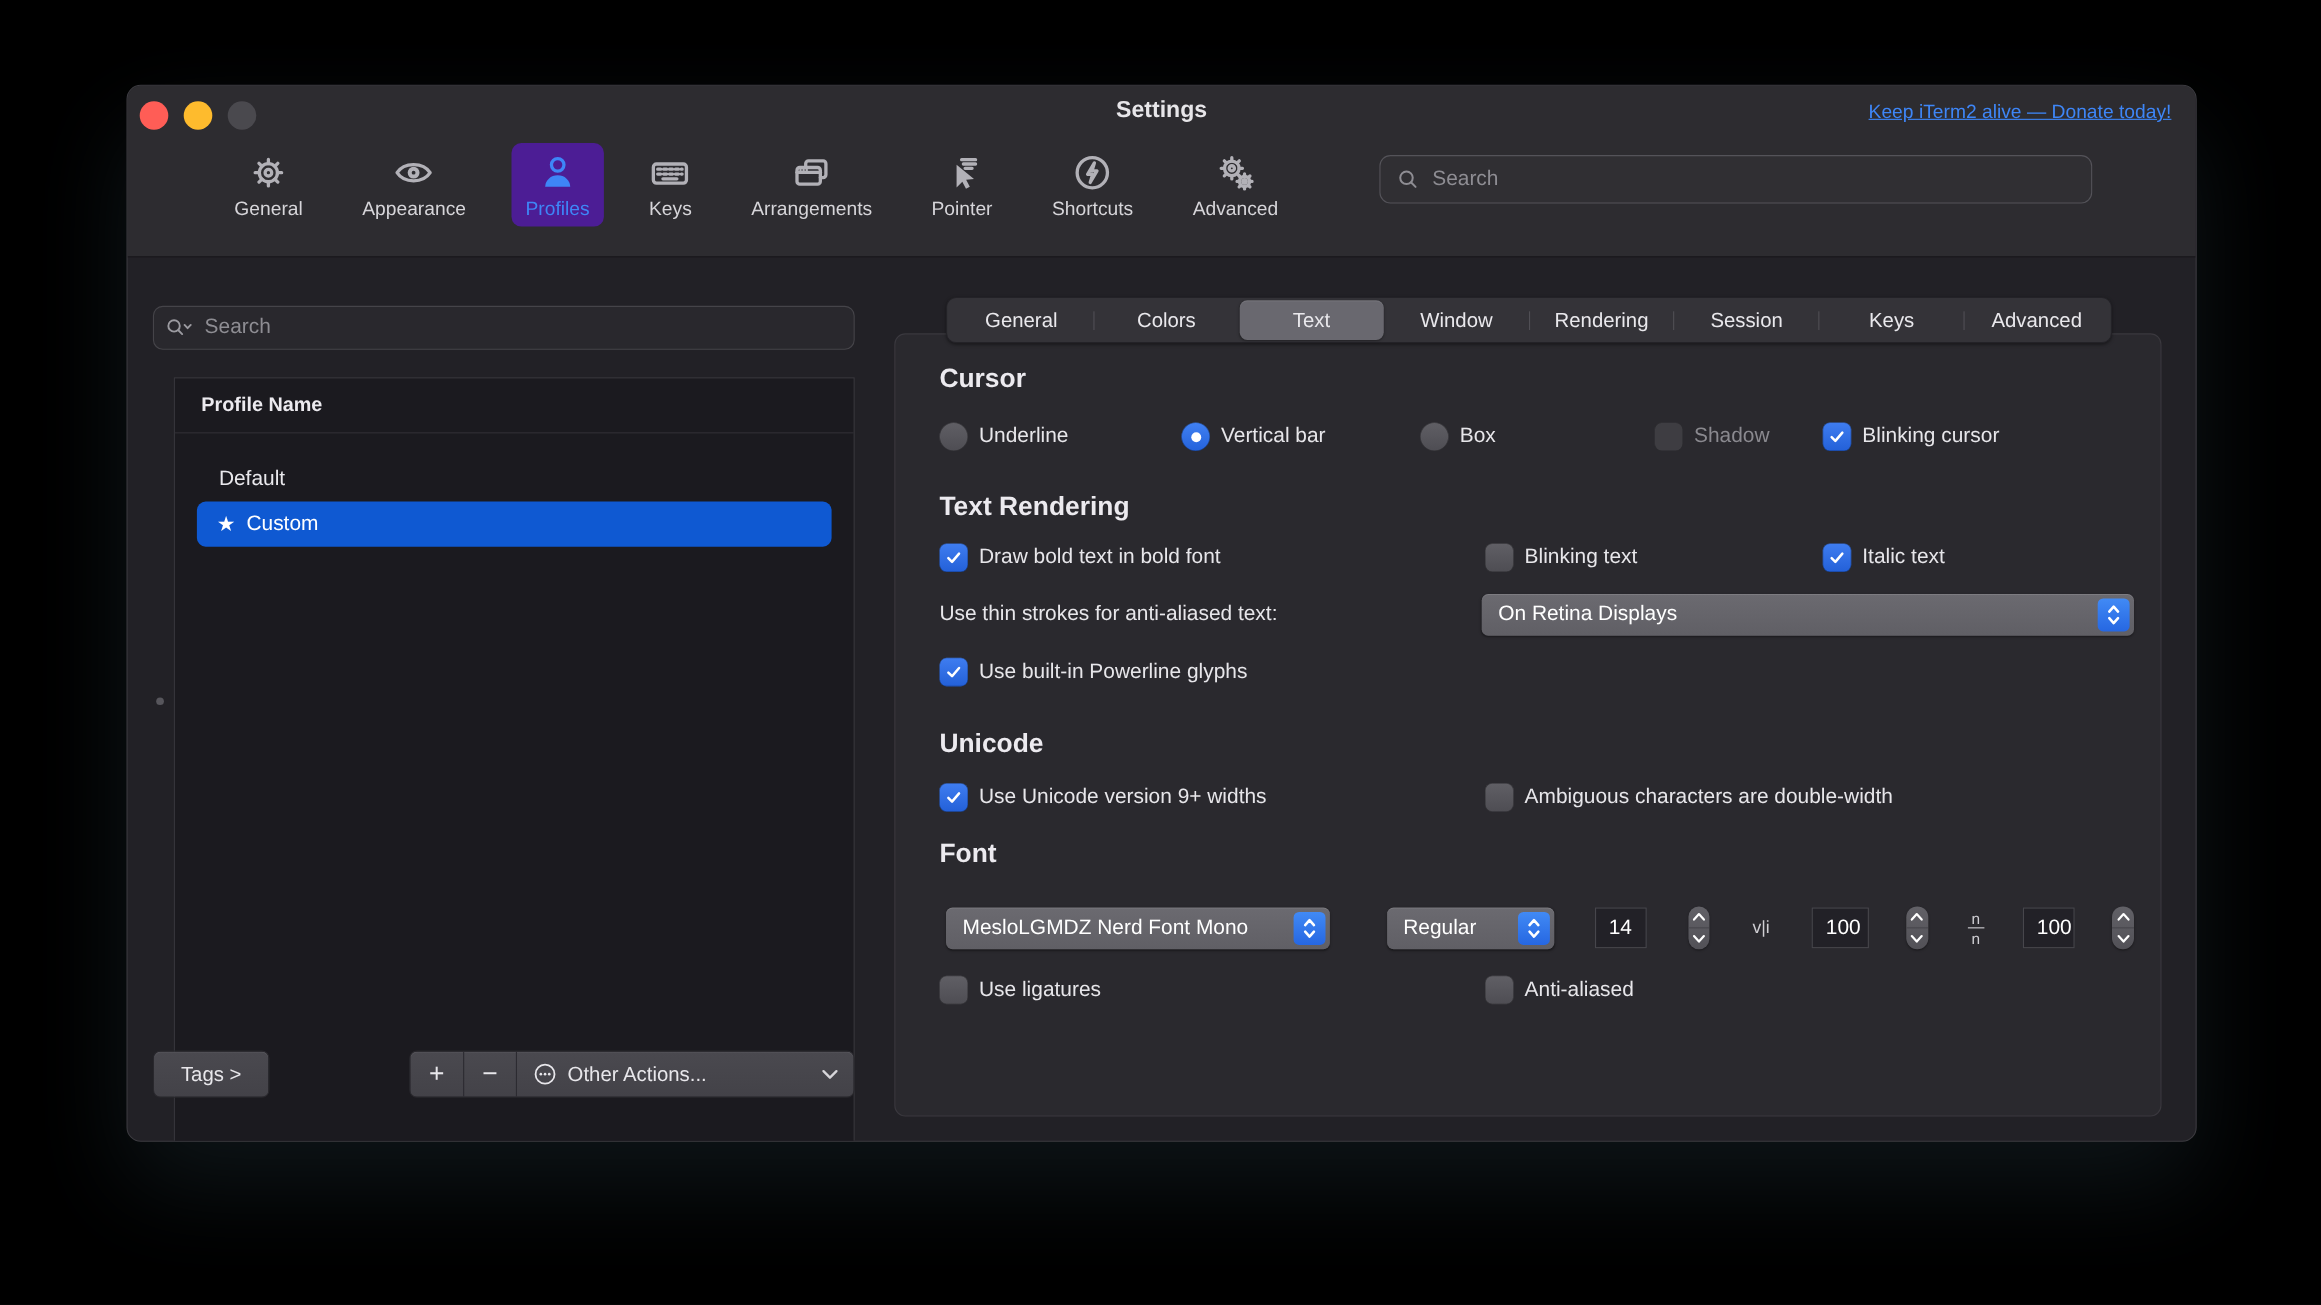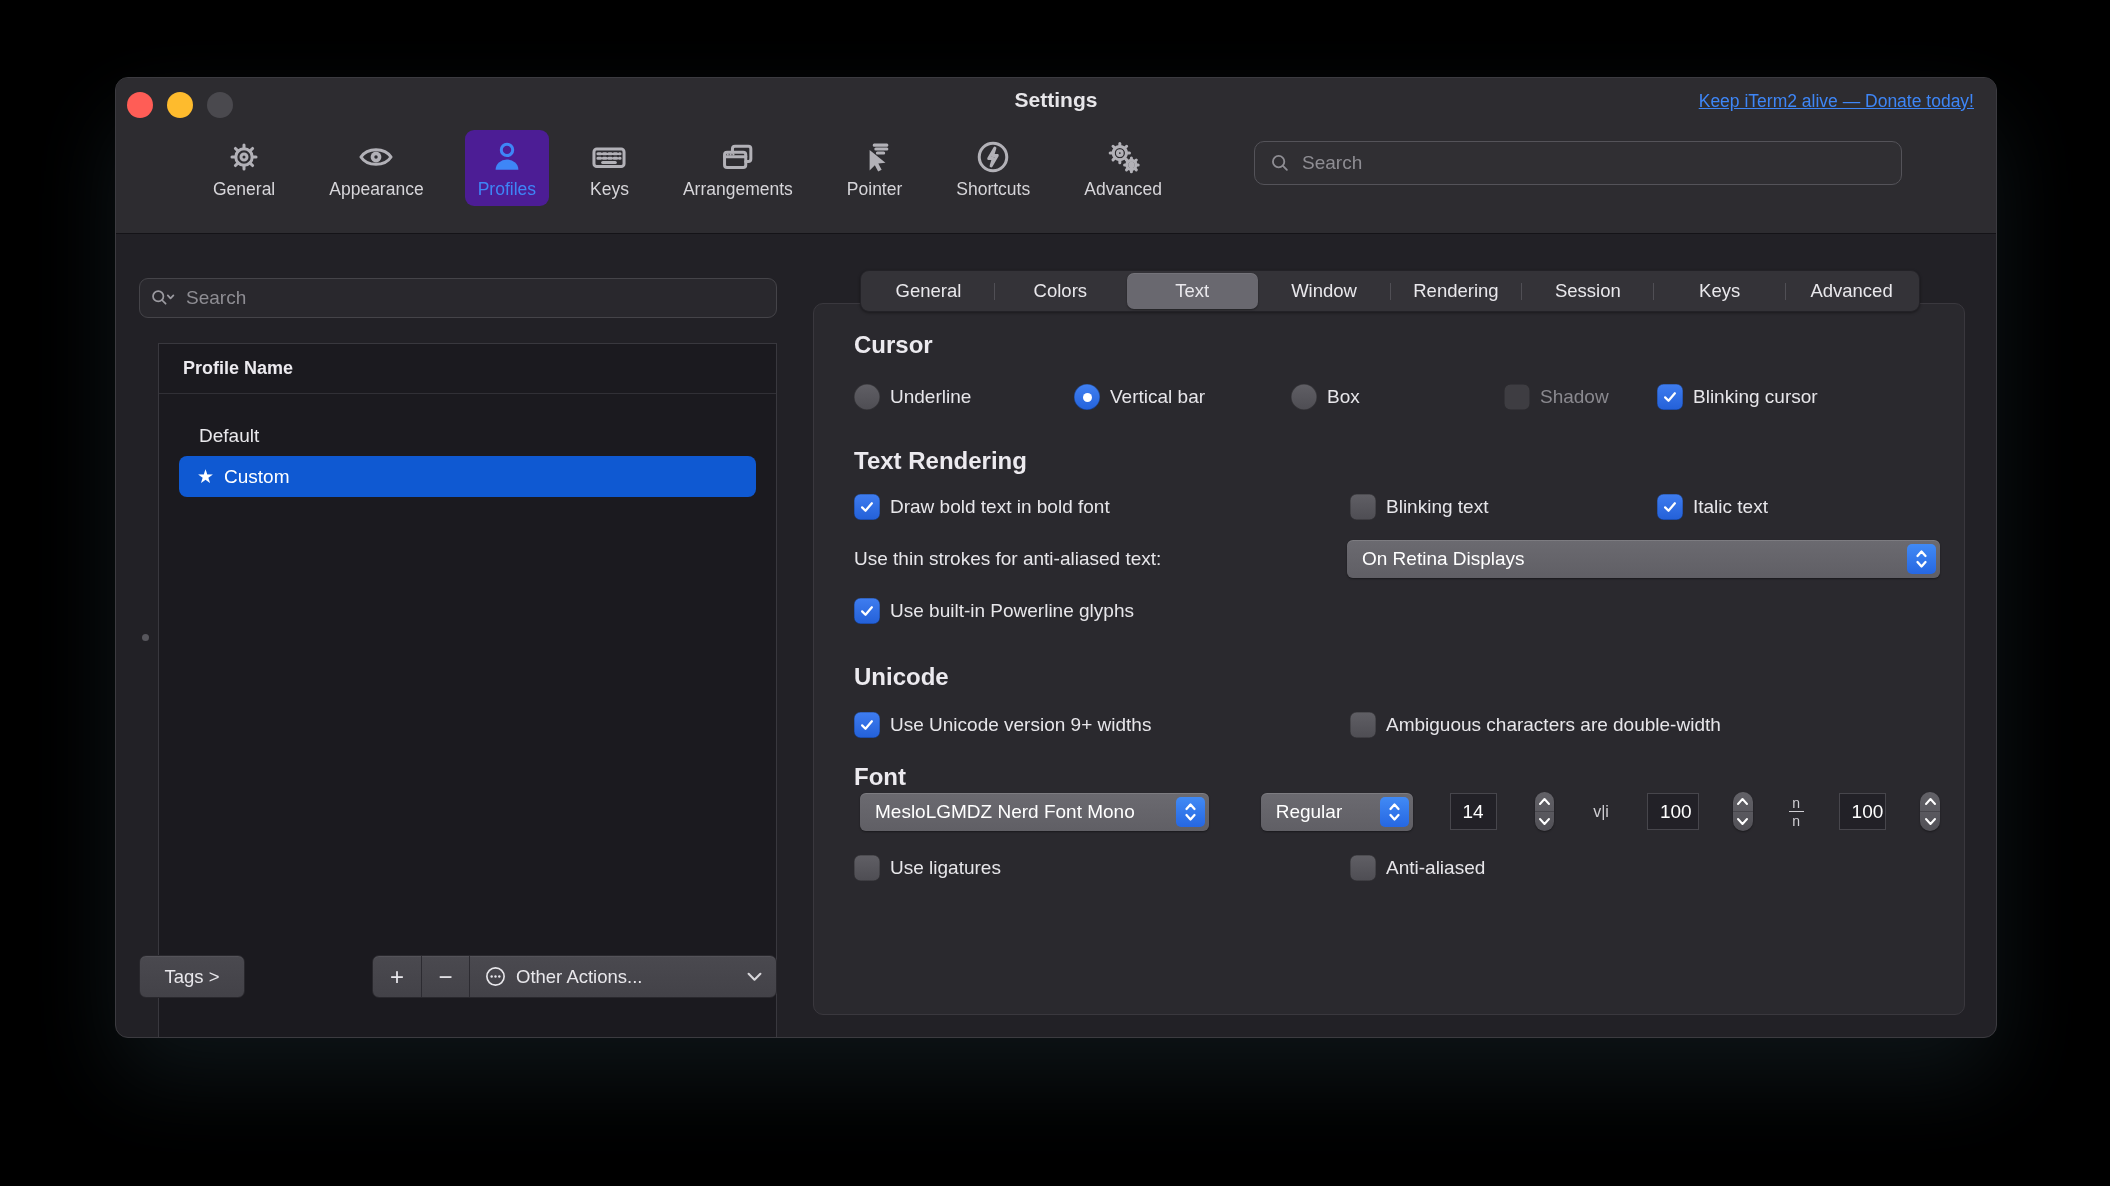--- a/index.html
+++ b/index.html
@@ -391,21 +391,21 @@
           </div>
           <span class="plabel">Use Unicode version 9+ widths</span>
         </div>
         <div class="pitem" style="left:496px;">
           <div class="cb"></div>
           <span class="plabel">Ambiguous characters are double-width</span>
         </div>
       </div>
 
       <div class="sec-title" style="margin-top:24px;">Font</div>
-      <div class="font-row" style="margin-top:2px; height:39px;gap:27px;">
+      <div class="font-row" style="margin-top:34px; height:39px;gap:27px;">
         <div class="popup" style="width:457px; margin-left:6px;">
           <span class="pop-val">MesloLGMDZ Nerd Font Mono</span>
           <span class="pop-cap">
             <svg viewBox="0 0 17 22">
                 <g fill="none" stroke="#fff" stroke-width="2.3" stroke-linecap="round" stroke-linejoin="round">
                   <path d="M4.5 8 L8.5 3.5 L12.5 8"></path>
                   <path d="M4.5 14 L8.5 18.5 L12.5 14"></path>
                 </g>
               </svg>
           </span>

